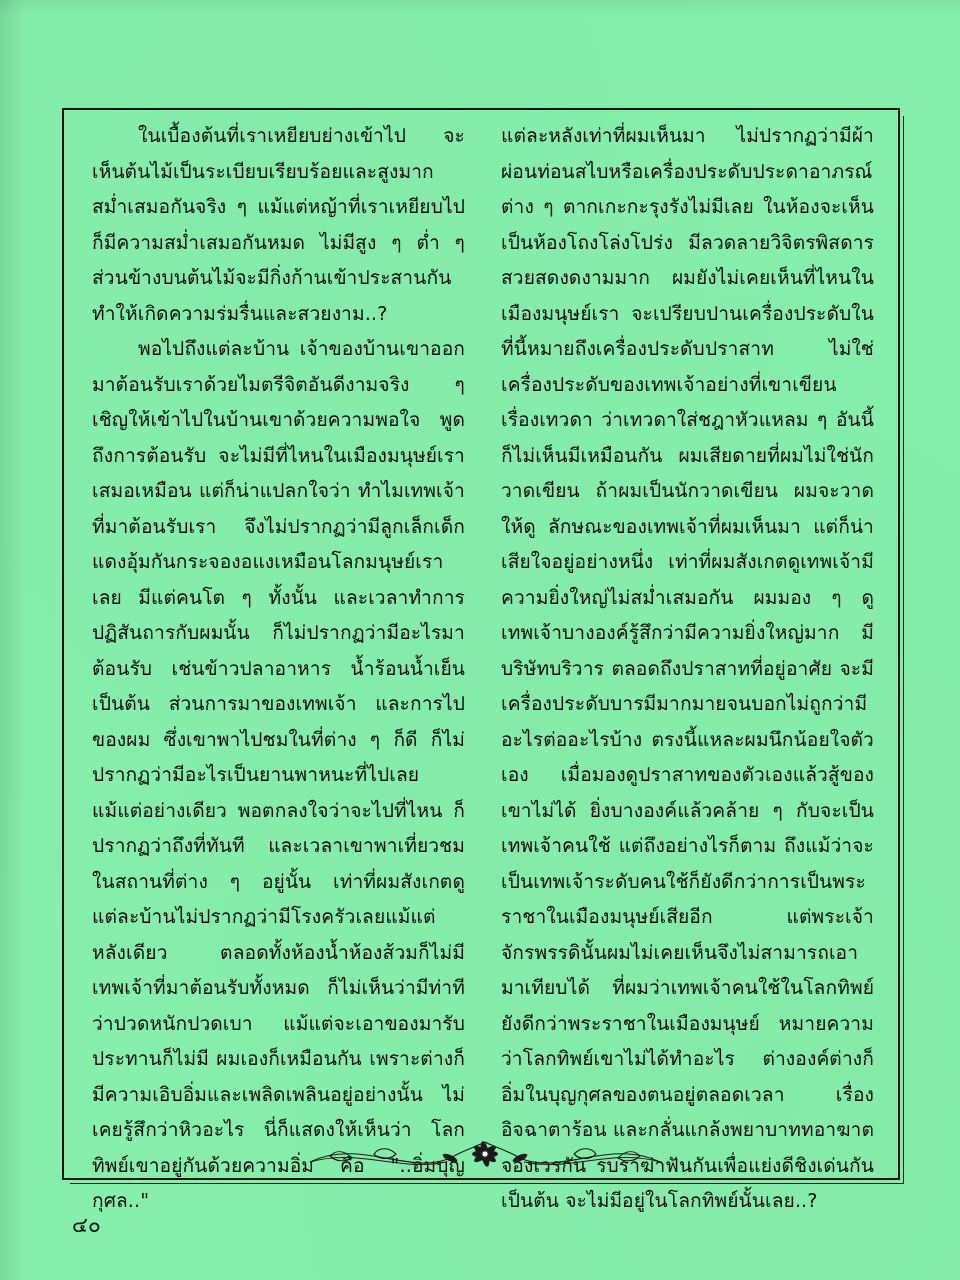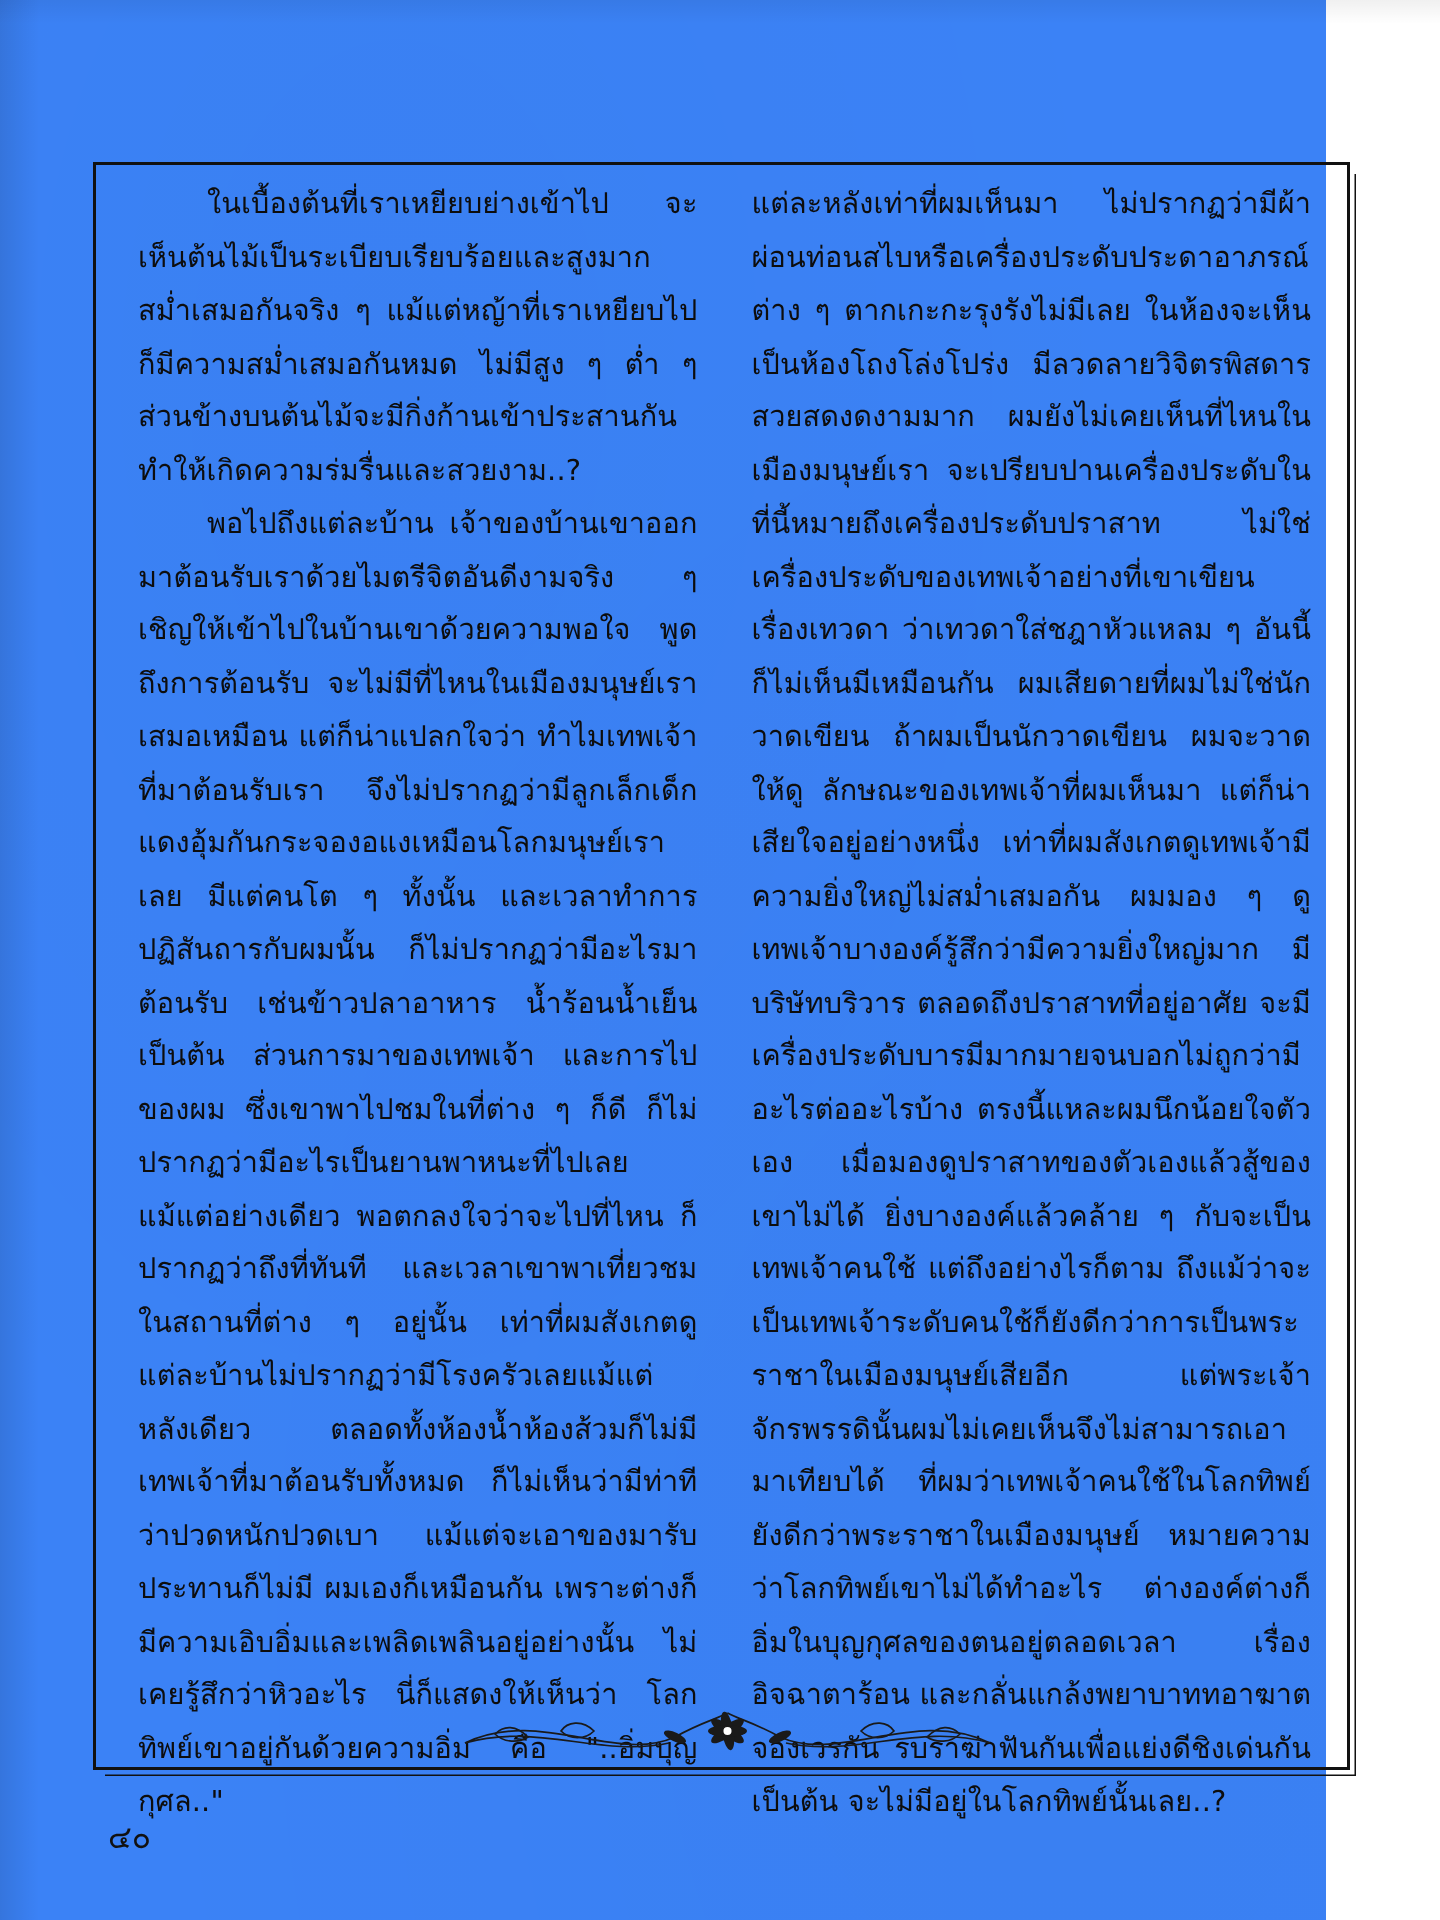--- a/index.html
+++ b/index.html
@@ -13,23 +13,23 @@
     font-family: "DejaVu Sans", sans-serif;
     color: #111111;
     position: relative;
     overflow: hidden;
   }
 
   .page {
     position: absolute;
     left: 0;
     top: 0;
-    width: 884px;
+    width: 960px;
     height: 1280px;
-    background: #3b82f6;
+    background: #86efac;
   }
 
   
   .paper-tone {
     position: absolute;
     inset: 0;
     background:
       radial-gradient(ellipse at 30% 20%, rgba(0,0,0,0.015), rgba(0,0,0,0) 60%),
       radial-gradient(ellipse at 80% 85%, rgba(0,0,0,0.02), rgba(0,0,0,0) 65%);
     pointer-events: none;

